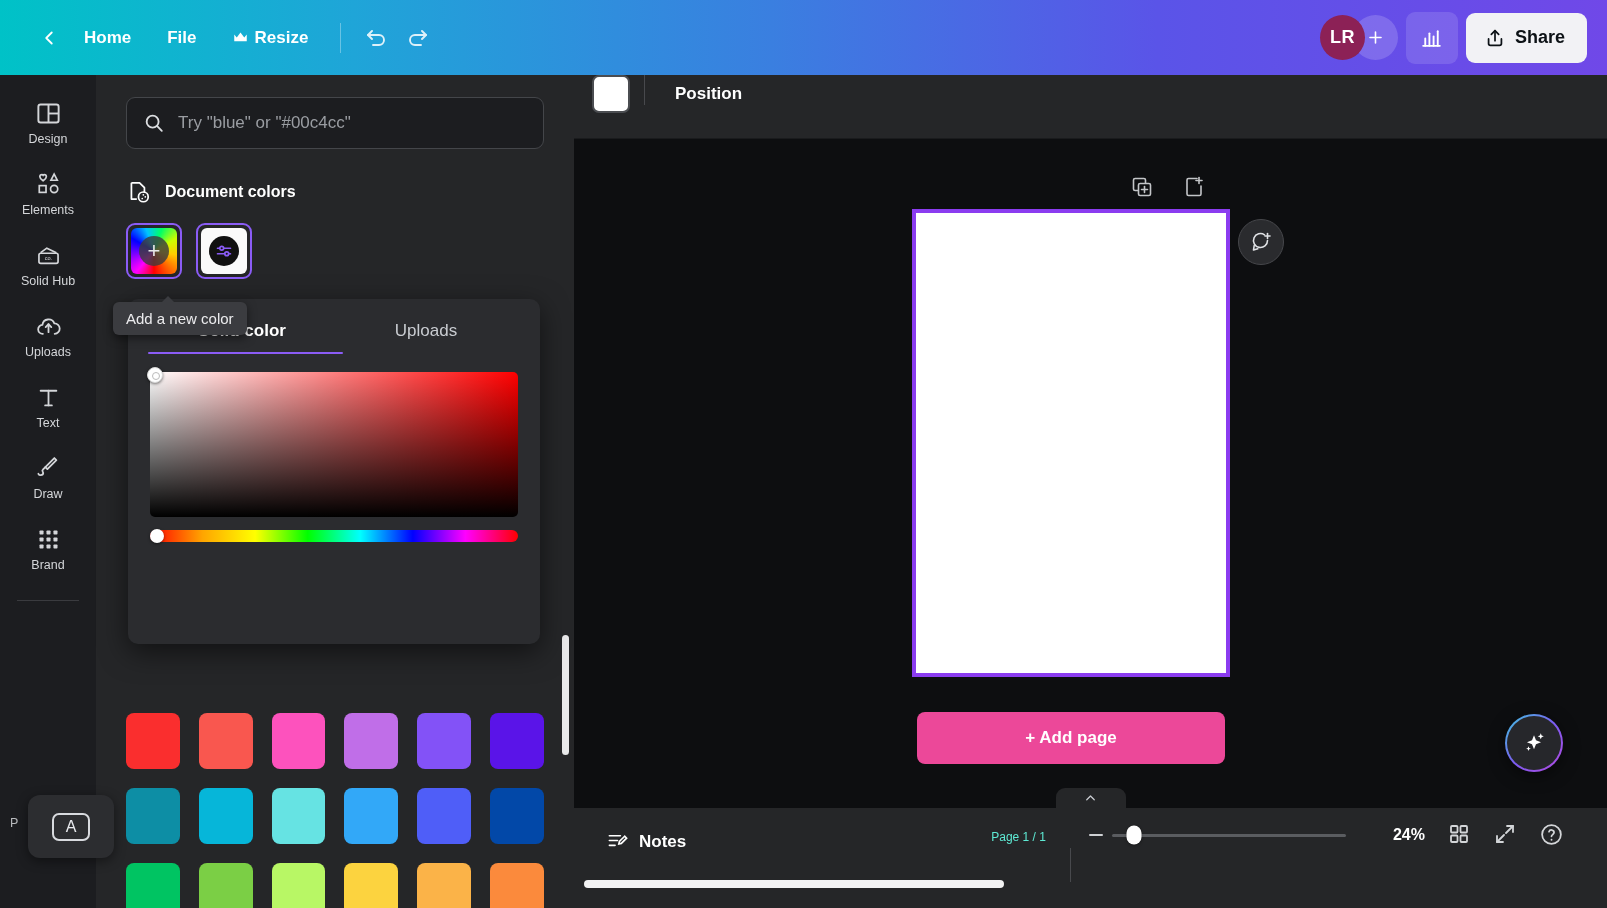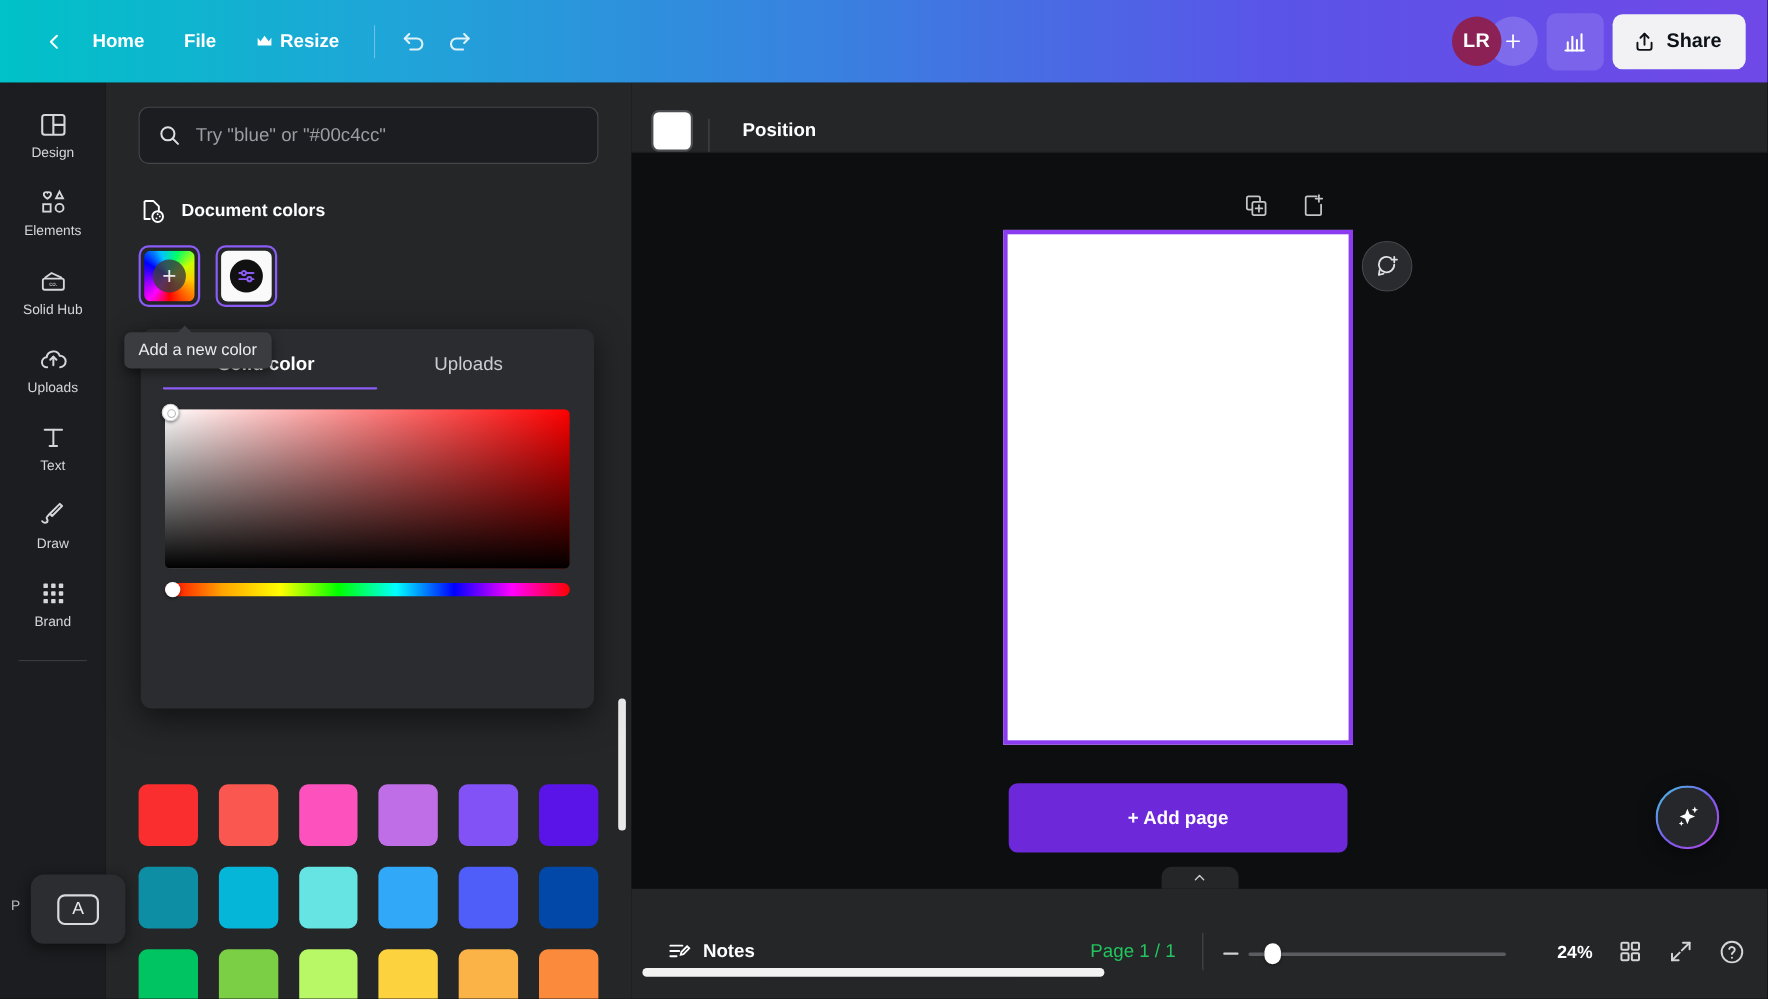--- a/index.html
+++ b/index.html
@@ -180,21 +180,21 @@
   }
   .tooltip::after {
     content: ""; position: absolute; left: 48px; top: -6px;
     border-left: 7px solid transparent; border-right: 7px solid transparent;
     border-bottom: 7px solid #3b3c40;
   }
 
   
   .ed-header {
     position: absolute; left: 574px; top: 75px; width: 1033px; height: 64px;
-    background: #252628; display: flex; align-items: flex-end; padding: 0 18px;
+    background: #252628; display: flex; align-items: flex-start; padding: 0 18px;
     border-bottom: 1px solid #1a1b1d; z-index: 10;
   }
   .color-chip {
     width: 38px; height: 38px; border-radius: 7px; background: #fff;
     border: 2.5px solid #4b4d51; cursor: pointer;
   }
   .hdr-div { width: 1px; height: 30px; background: #48494d; margin: 0 16px 0 14px; }
   .hdr-btn {
     color: #fff; font-size: 17px; font-weight: 600; padding: 9px 14px;
     border-radius: 7px; cursor: pointer;
@@ -212,22 +212,22 @@
   .page {
     position: absolute; left: 338px; top: 70px; width: 318px; height: 468px;
     background: #fff; border: 4px solid #8b3cf0;
   }
   .comment-fab {
     position: absolute; left: 664px; top: 80px; width: 46px; height: 46px;
     border-radius: 50%; background: #2a2b2e; border: 1px solid #46474b;
     display: flex; align-items: center; justify-content: center; cursor: pointer;
   }
   .add-page {
-    position: absolute; left: 343px; top: 573px; width: 308px; height: 63px;
-    background: #6d28d9; border-radius: 8px; display: flex; align-items: center;
+    position: absolute; left: 343px; top: 573px; width: 308px; height: 52px;
+    background: #ec4899; border-radius: 8px; display: flex; align-items: center;
     justify-content: center; color: #fff; font-size: 17px; font-weight: 600; cursor: pointer;
   }
   .ai-fab {
     position: absolute; right: 44px; bottom: 36px; width: 58px; height: 58px;
     border-radius: 50%; background: #26272b;
     border: 2.5px solid transparent;
     background-image: linear-gradient(#26272b,#26272b), linear-gradient(135deg,#3ec8e0,#7b5cf0,#b44ae0);
     background-origin: border-box; background-clip: content-box, border-box;
     display: flex; align-items: center; justify-content: center; cursor: pointer;
     box-shadow: 0 4px 16px rgba(0,0,0,.5);
@@ -238,29 +238,29 @@
     position: absolute; left: 574px; top: 788px; width: 1033px; height: 20px;
     display: flex; justify-content: center; z-index: 9; pointer-events: none;
   }
   .notch-inner {
     width: 70px; height: 20px; background: #252628;
     border-radius: 9px 9px 0 0; display: flex; align-items: center;
     justify-content: center; pointer-events: auto; cursor: pointer;
   }
   .bottombar {
     position: absolute; left: 574px; top: 808px; width: 1033px; height: 100px;
-    background: #252628; display: flex; align-items: center;
+    background: #252628; display: flex; align-items: flex-start;
     padding: 14px 20px 0; z-index: 12;
   }
   .bb-notes {
     display: flex; align-items: center; gap: 10px; color: #fff;
     font-size: 17px; font-weight: 600; padding: 8px 12px; border-radius: 7px; cursor: pointer;
   }
   .bb-page {
-    margin-left: 281px; color: #22c55e; font-size: 17px; font-weight: 500;
+    margin-left: 281px; color: #5eead4; font-size: 12px; font-weight: 500;
     padding: 8px 12px; border-radius: 7px; cursor: pointer; white-space: nowrap;
   }
   .bb-sep { width: 1px; height: 34px; background: #48494d; margin: 0 18px 0 12px; align-self: center; }
   .zoom-wrap { display: flex; align-items: center; gap: 9px; margin-top: 4px; }
   .zoom-minus { width: 14px; height: 2px; background: #cfd1d4; border-radius: 2px; cursor: pointer; }
   .slider { width: 234px; height: 3px; background: #5a5c60; border-radius: 3px; position: relative; cursor: pointer; }
   .slider-knob {
     position: absolute; left: 22px; top: 50%; transform: translate(-50%,-50%);
     width: 15px; height: 19px; background: #fff; border-radius: 9px;
     box-shadow: 0 1px 3px rgba(0,0,0,.4);

